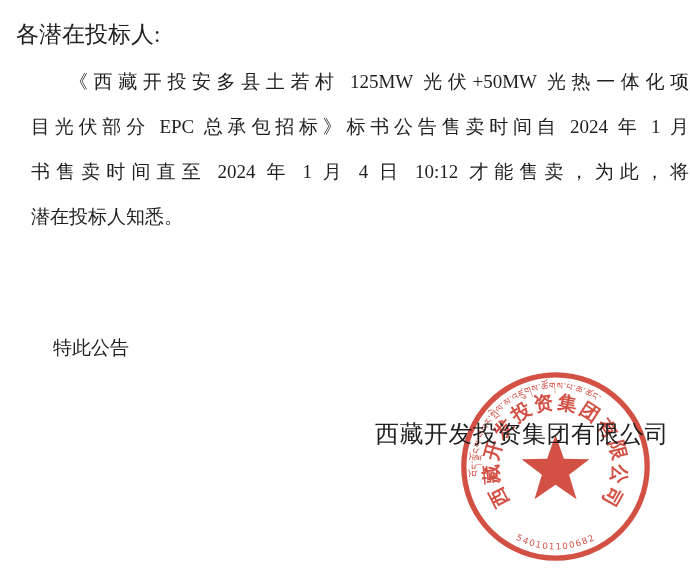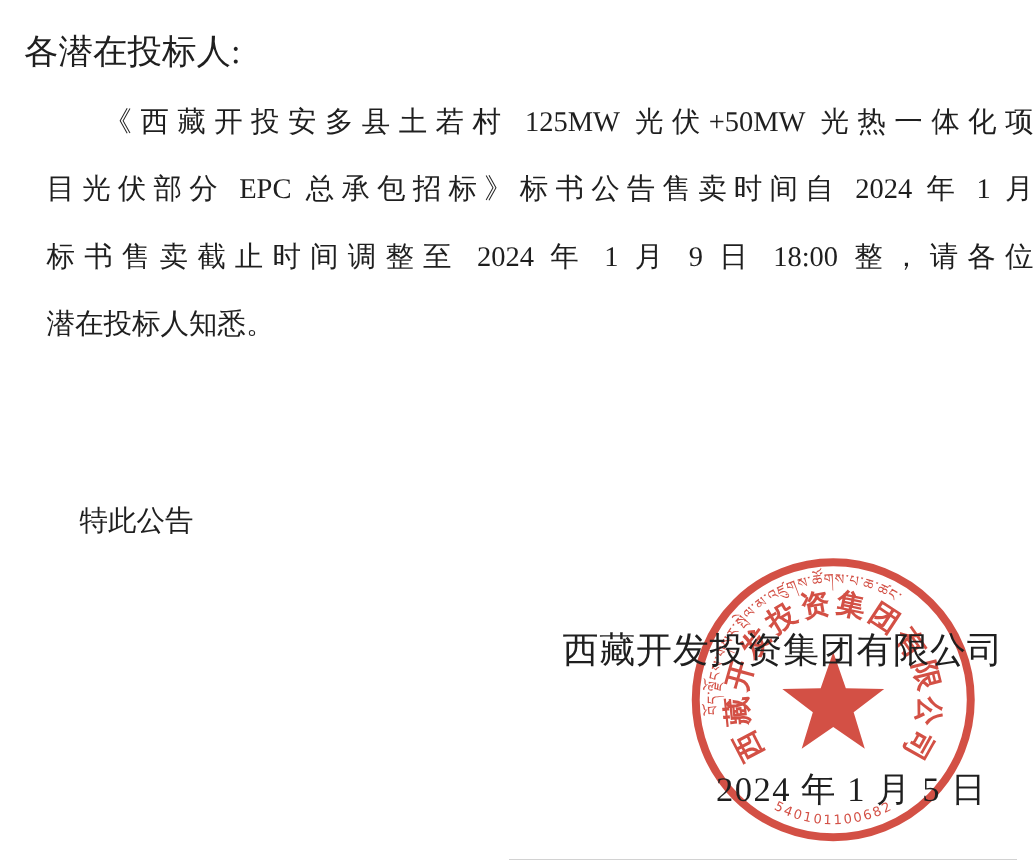--- a/index.html
+++ b/index.html
@@ -66,29 +66,28 @@
 </head>
 <body>
 
 <div class="page">
 
   <div class="greeting">各潜在投标人:</div>
 
   <div class="para">
     <div class="line first">《西藏开投安多县土若村 125MW 光伏+50MW 光热一体化项</div>
     <div class="line">目光伏部分 EPC 总承包招标》标书公告售卖时间自 2024 年 1 月</div>
-    <div class="line">标书售卖截止时间调整至 2024 年 1 月 9 日 18:00 整，请各位</div>
+    <div class="line">书售卖时间直至 2024 年 1 月 4 日 10:12 才能售卖，为此，将</div>
     <div class="line last">潜在投标人知悉。</div>
   </div>
 
   <div class="closing">特此公告</div>
 
   <div class="signature">西藏开发投资集团有限公司</div>
 
-  <div class="date">2024 年 1 月 5 日</div>
 
   <div class="seal">
     <svg viewBox="0 0 200 200" xmlns="http://www.w3.org/2000/svg">
       <defs>
         <path id="tibArc" d="M 21.2,113.9 A 80,80 0 1 1 178.8,113.9" fill="none"></path>
         <path id="cnArc" d="M 54,138.6 A 60,60 0 1 1 146,138.6" fill="none"></path>
         <path id="serArc" d="M 57,174.5 A 86,86 0 0 0 143,174.5" fill="none"></path>
       </defs>
 
       <circle cx="100" cy="100" r="95" fill="none" stroke="#cd382c" stroke-width="5.5"></circle>

